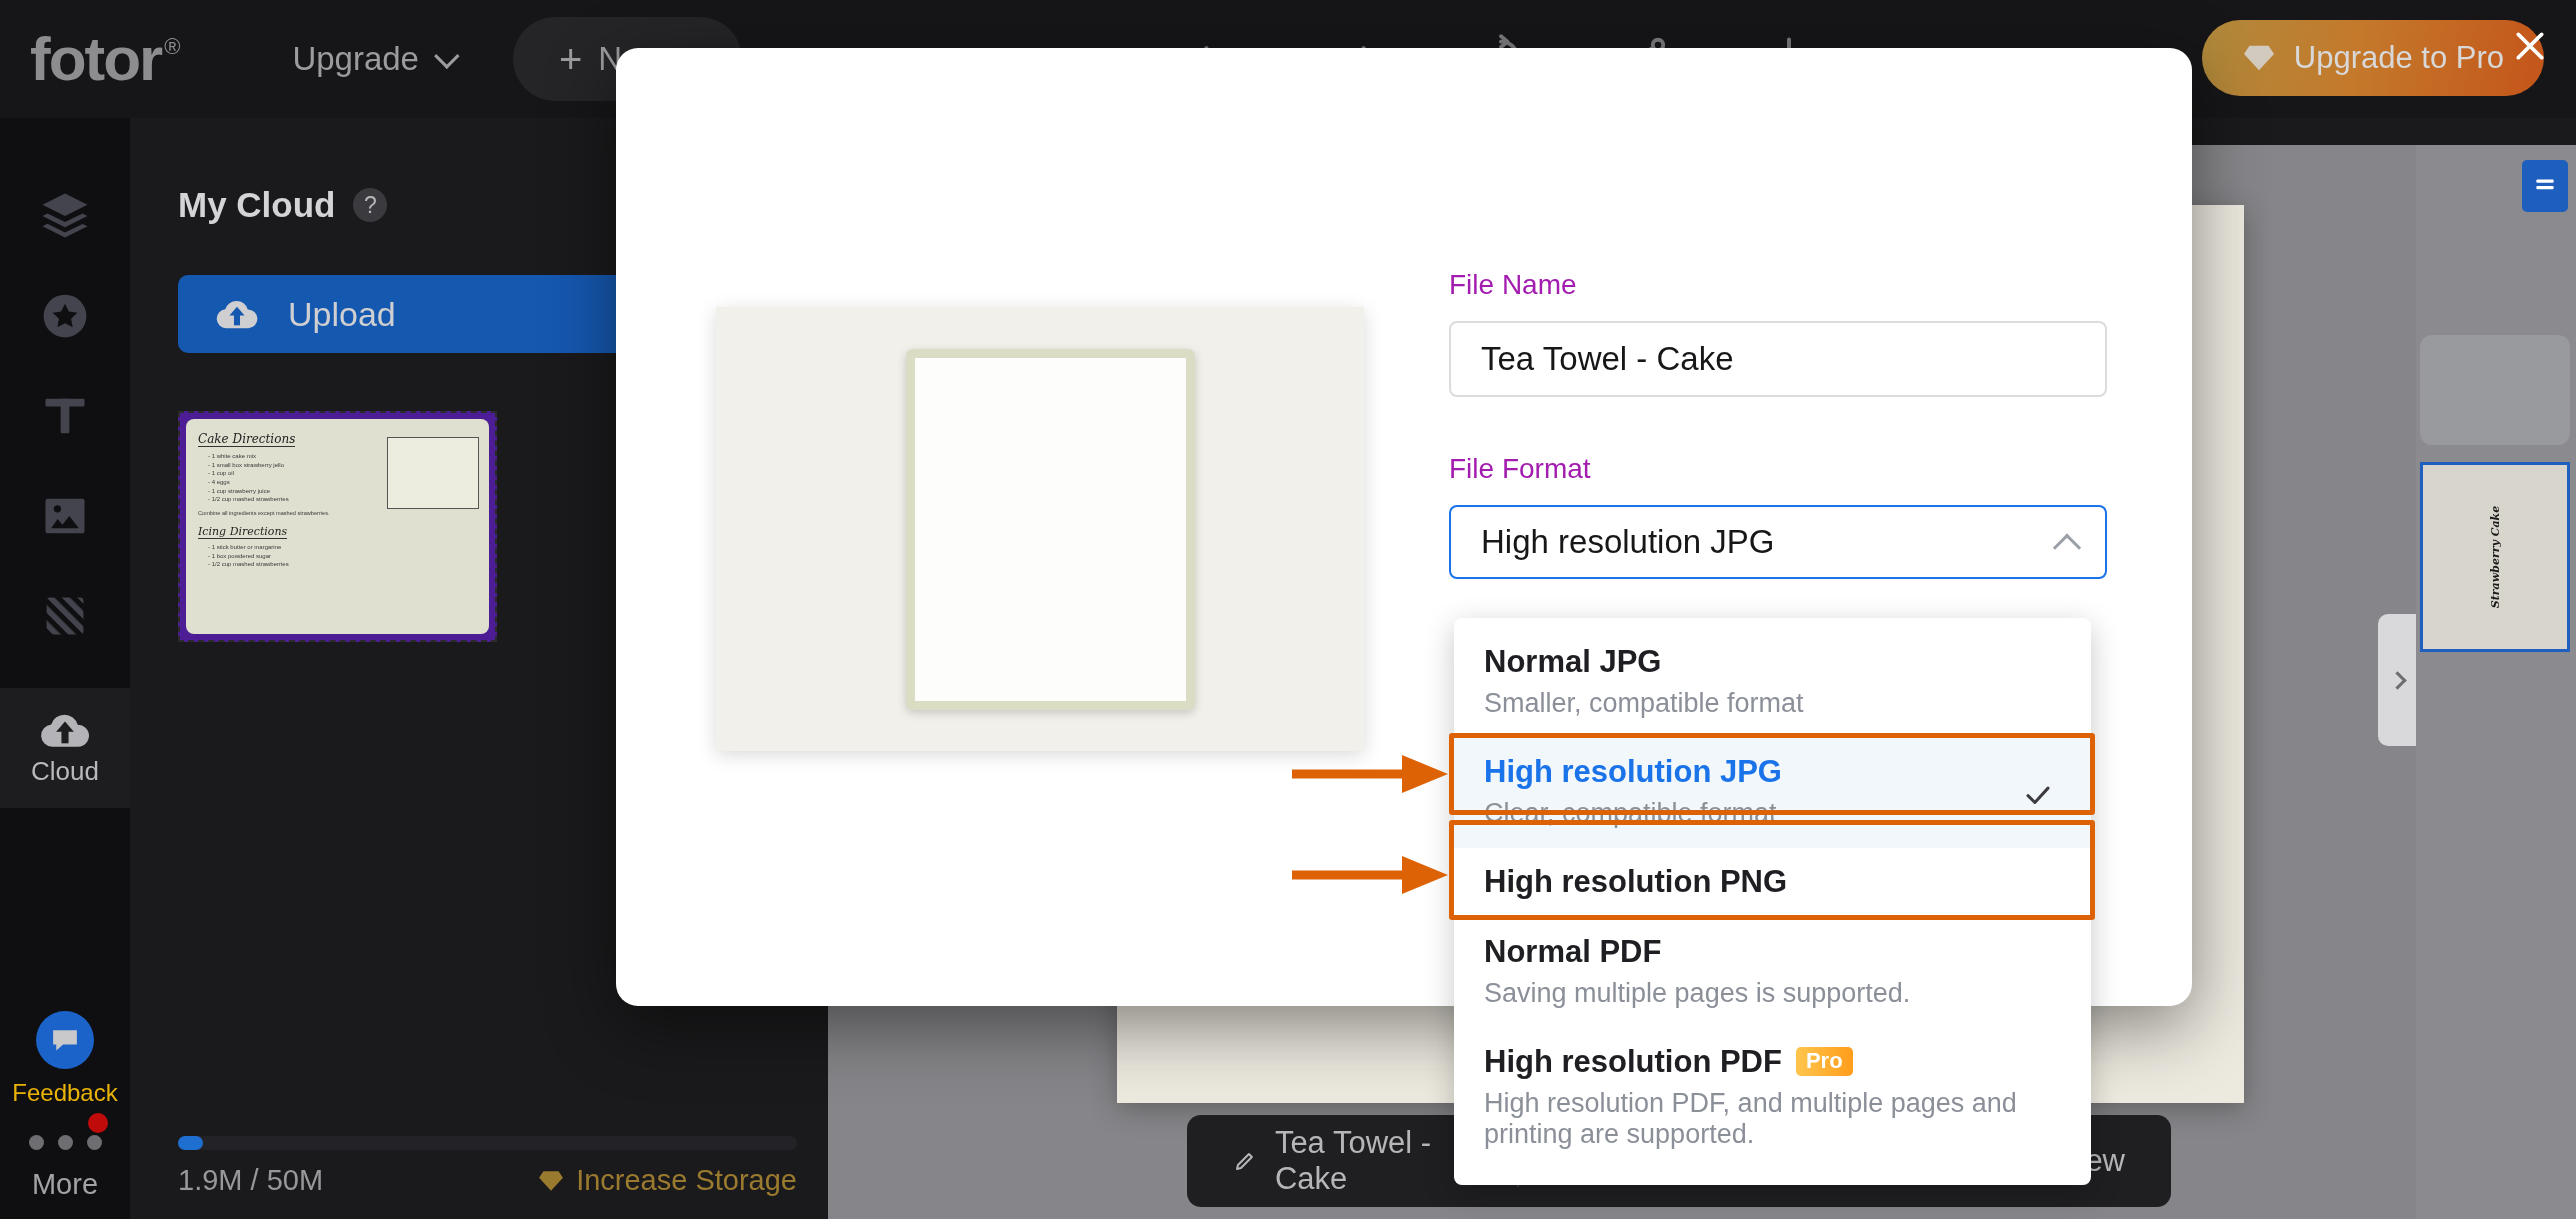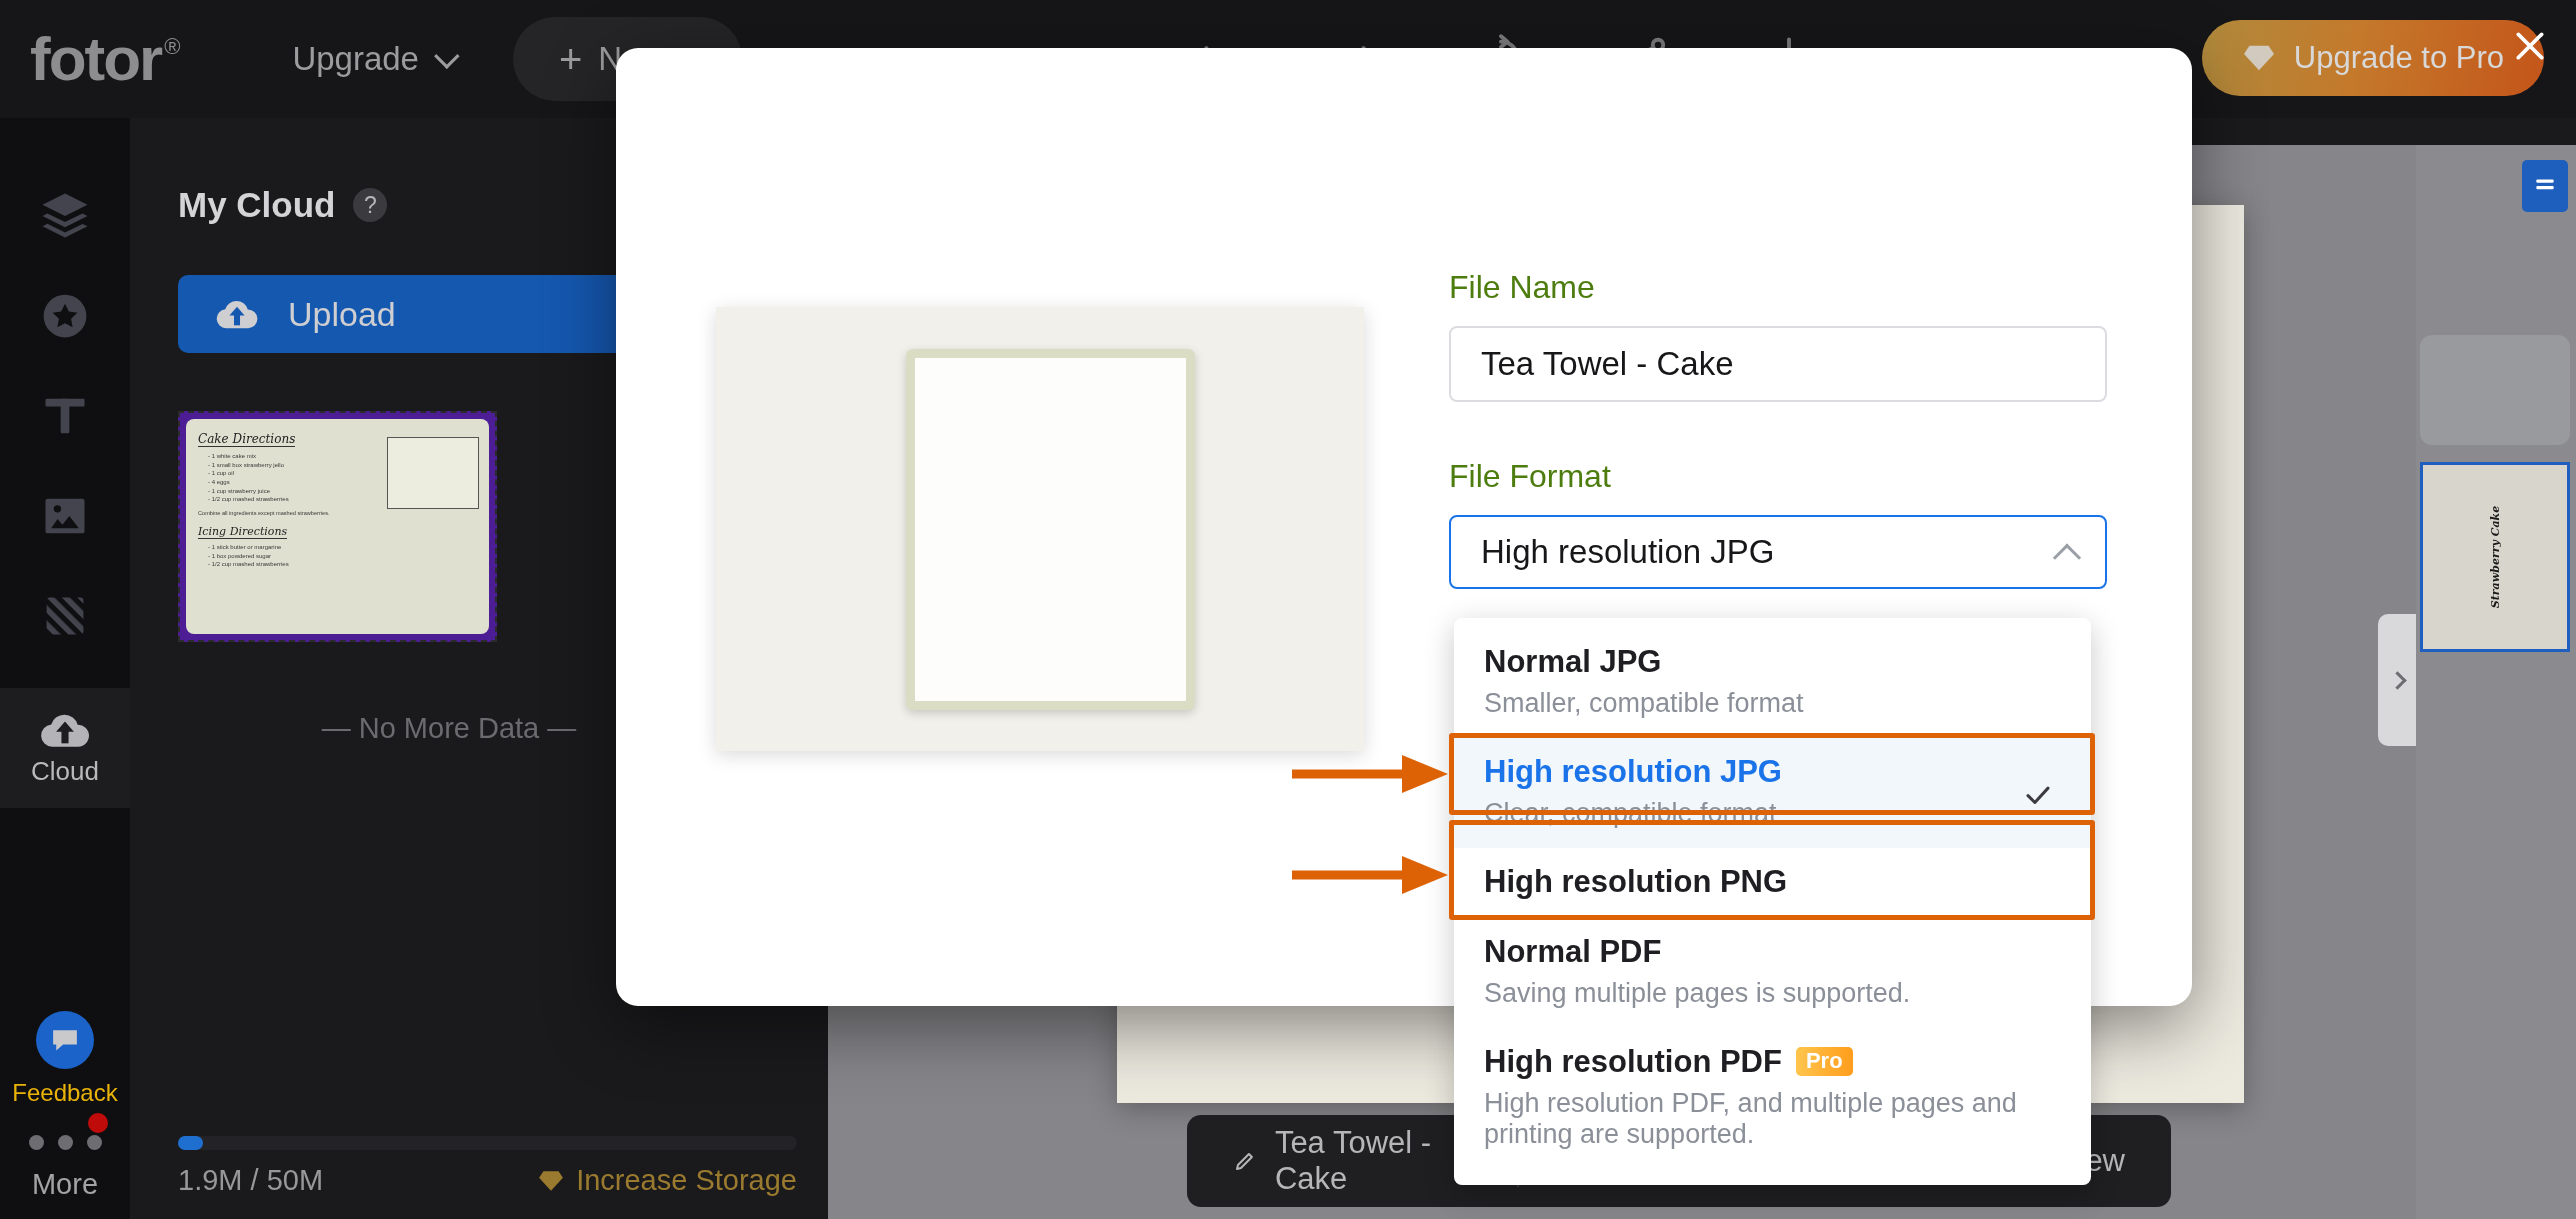--- a/index.html
+++ b/index.html
@@ -170,21 +170,21 @@
     transform-origin: center; font-family: "DejaVu Serif", serif; font-style: italic;
     font-weight: 700; font-size: 36px; color: #1d1d1d; white-space: nowrap;
   }
   .mp-card {
     position: absolute; left: 190px; top: 42px; width: 289px; height: 361px;
     background: #fdfdfb; border: 9px solid #dbdcc4; border-radius: 7px;
     box-shadow: 0 3px 10px rgba(0,0,0,.18);
   }
 
   .modal-form { position: absolute; left: 833px; top: 221px; width: 658px; }
-  .field-label { font-size: 32px; color: #4d7c0f; font-weight: 400; margin-bottom: 20px; }
+  .field-label { font-size: 28px; color: #a21caf; font-weight: 400; margin-bottom: 20px; }
   .text-input {
     width: 658px; height: 76px; border: 2px solid #dcdce0; border-radius: 8px;
     display: flex; align-items: center; padding-left: 30px; font-size: 33px; color: #17171a;
     background: #fff; cursor: text;
   }
   .field-gap { height: 56px; }
   .select-box {
     width: 658px; height: 74px; border: 2px solid #1a73e8; border-radius: 8px;
     display: flex; align-items: center; justify-content: space-between;
     padding: 0 28px 0 30px; font-size: 33px; color: #17171a; background: #fff; cursor: pointer;
@@ -362,21 +362,20 @@
           <div style="margin-top:6px;font-size:5.6px;line-height:1.4;color:#3a3a3a;">Combine all ingredients except mashed strawberries.</div>
           <div style="margin-top:7px;font-family:'DejaVu Serif',serif;font-style:italic;font-size:11px;color:#222;border-bottom:1px solid #333;display:inline-block;">Icing Directions</div>
           <div style="margin-top:4px;font-size:6px;line-height:1.45;color:#3a3a3a;padding-left:10px;">
             <div>- 1 stick butter or margarine</div>
               <div>- 1 box powdered sugar</div>
               <div>- 1/2 cup mashed strawberries</div>
           </div>
         </div>
       </div>
 
-      <div class="no-more">— No More Data —</div>
 
       <div class="storage">
         <div class="bar">
           <div class="bar-fill" style="width: 25px;"></div>
         </div>
         <div class="storage-row">
           <span class="storage-txt">1.9M / 50M</span>
           <span class="inc-storage">
             <svg width="26" height="24" viewBox="0 0 24 22">
               <path d="M5 2h14l4 6-11 12L1 8z" fill="#9a7a2e"></path>

